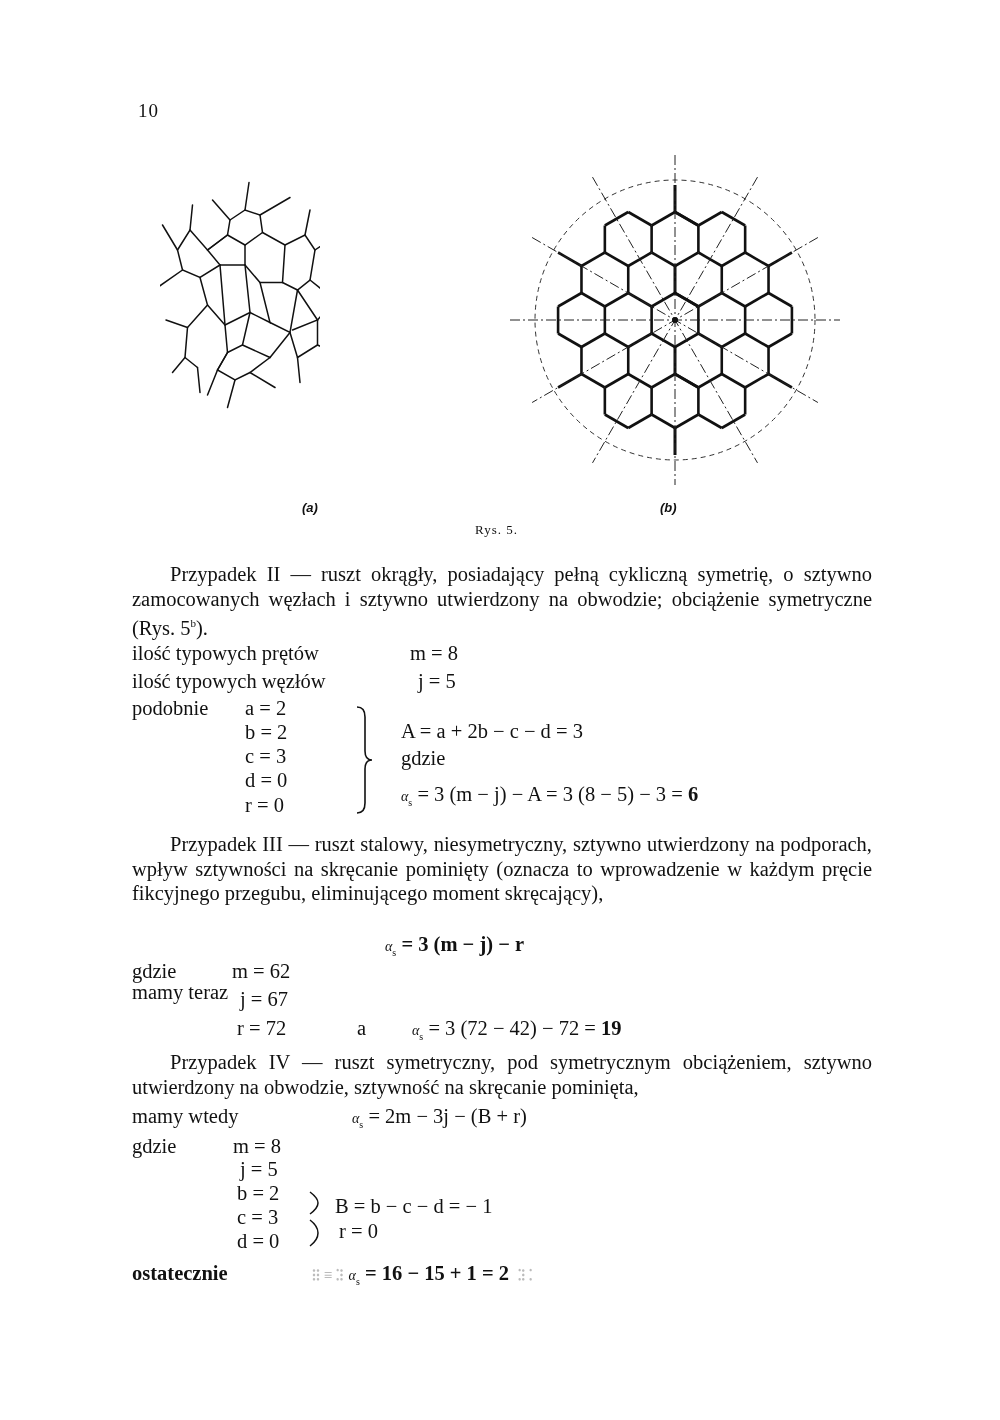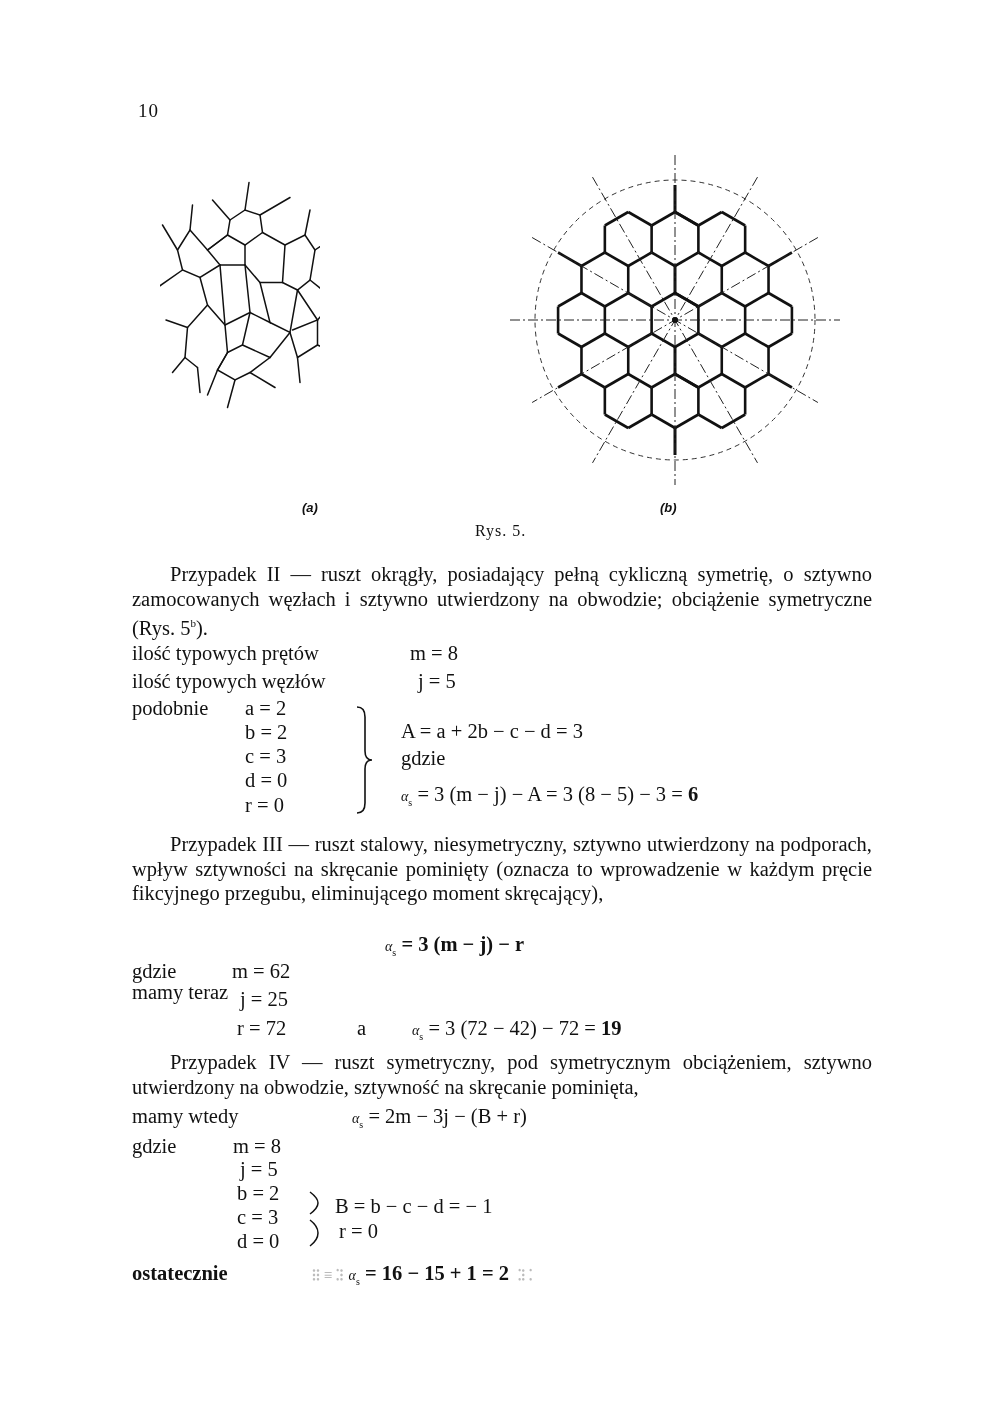--- a/index.html
+++ b/index.html
@@ -2,21 +2,21 @@
 <html><head>
 <meta charset="utf-8">
 <style>
   html, body { margin:0; padding:0; background:#ffffff; }
   body { width:1000px; height:1420px; position:relative; overflow:hidden;
          font-family:"Liberation Serif", "DejaVu Serif", serif; color:#111; }
   .abs { position:absolute; white-space:nowrap;text-align:right; }
   .pnum { left:138px; top:100px; font-size:19px; letter-spacing:1px; }
   .fig { position:absolute; }
   .figlabel { font-family:"Liberation Sans", sans-serif; font-style:italic; font-weight:bold; font-size:13px; }
-  .caption { left:475px; top:522px; font-size:16px; letter-spacing:1px; }
+  .caption { left:475px; top:522px; font-size:13px; letter-spacing:1px; }
   .para { position:absolute; left:132px; width:740px; font-size:20.5px; line-height:24.5px; text-align:justify;font-family:Liberation Serif, serif; }
   .para .ind { display:inline-block; width:38px; }
   .t { font-size:20.5px;font-family:Liberation Serif, serif; }
   .b { font-weight:bold; }
   sup { font-size:11px; }
   .alpha { font-size:14px; font-style:italic; }
   .faint { color:#bbb; font-size:15px; }
 </style>
 </head>
 <body>
@@ -194,21 +194,21 @@
 <div class="para" style="top:832px">
   <span class="ind"></span><span>Przypadek III — ruszt stalowy, niesymetryczny, sztywno utwierdzony na podporach, wpływ sztywności na skręcanie pominięty (oznacza to wprowadzenie w każdym pręcie fikcyjnego przegubu, eliminującego moment skręcający),</span>
 </div>
 
 <div class="abs t" style="left:132px;top:981px">mamy teraz</div>
 <div class="abs t b" style="left:385px;top:933px">
   <span class="alpha" style="font-weight:normal">α</span><sub style="font-size:10px;font-weight:normal">s</sub><span> = 3 (m − j) − r</span>
 </div>
 <div class="abs t" style="left:132px;top:960px">gdzie</div>
 <div class="abs t" style="left:232px;top:960px">m = 62</div>
-<div class="abs t" style="left:240px;top:988px">j = 25</div>
+<div class="abs t" style="left:240px;top:988px">j = 67</div>
 <div class="abs t" style="left:237px;top:1017px">r = 72</div>
 <div class="abs t" style="left:357px;top:1017px">a</div>
 <div class="abs t" style="left:412px;top:1017px">
   <span class="alpha">α</span><sub style="font-size:10px">s</sub><span> = 3 (72 − 42) − 72 = </span><span class="b">19</span>
 </div>
 
 <div class="para" style="top:1050px">
   <span class="ind"></span><span>Przypadek IV — ruszt symetryczny, pod symetrycznym obciążeniem, sztywno utwierdzony na obwodzie, sztywność na skręcanie pominięta,</span>
 </div>
 

